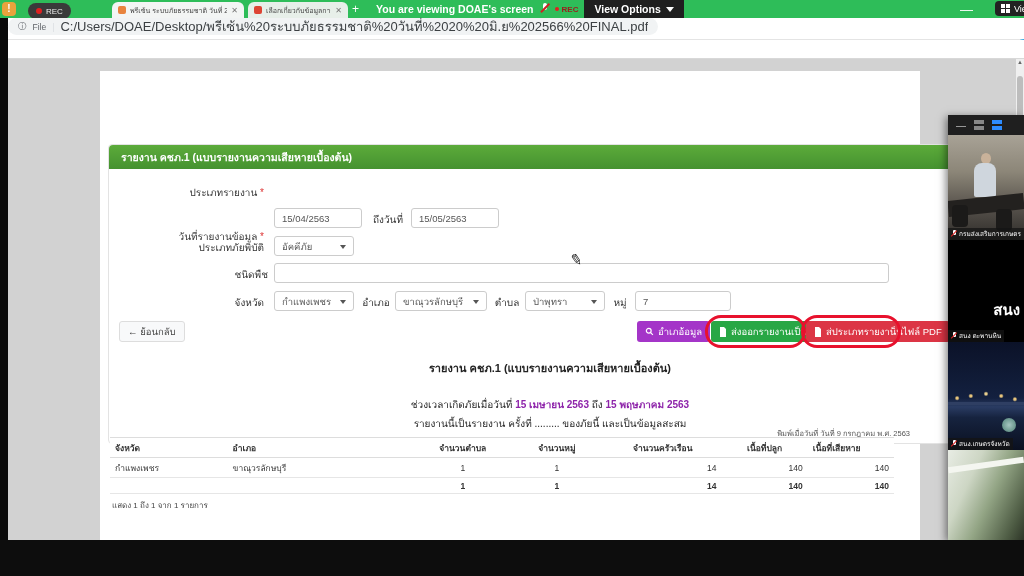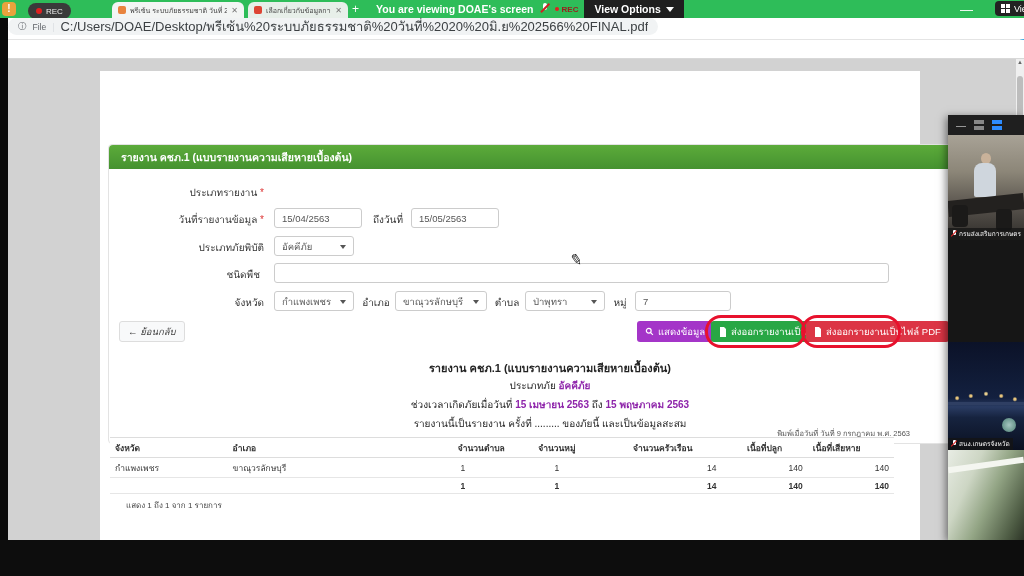--- a/index.html
+++ b/index.html
@@ -75,21 +75,21 @@
     line-height:24px; padding-left:12px; }
   .flabel { position:absolute; font-size:10px; color:#333; text-align:right; }
   .req { color:#d33; }
   .sel,.inp { position:absolute; background:#fff; border:1px solid #ccc; border-radius:3px;
     font-size:9.5px; color:#555; display:flex; align-items:center; padding:0 7px; height:20px; }
   .sel:after { content:""; position:absolute; right:7px; top:8px; width:0; height:0;
     border-left:3.5px solid transparent; border-right:3.5px solid transparent; border-top:4px solid #555; }
 
   .btn { position:absolute; height:21px; border-radius:3px; color:#fff; font-size:9.5px;
     display:flex; align-items:center; gap:4px; padding:0 8px; }
-  #backbtn { background:#f8f9fa; border:1px solid #ddd; color:#444;font-style:italic; }
+  #backbtn { background:#f8f9fa; border:1px solid #ddd; color:#444; }
   #showbtn { background:#a435c8; }
   #xlsbtn { background:#28a745; }
   #pdfbtn { background:#dc3545; }
   .annot { position:absolute; border:3px solid #e8112d; border-radius:16px; }
 
   .prev { position:absolute; width:100%; text-align:center; color:#222; }
   .purple { color:#8e24aa; font-weight:bold; }
 
   #rpt-table { position:absolute; left:4px; top:212px; width:784px; border-collapse:collapse;
     font-size:8.5px; color:#333; }
@@ -303,37 +303,37 @@
     <div id="pdfpage">
 
 
       <div id="card">
         <div id="cardhead">รายงาน คชภ.1 (แบบรายงานความเสียหายเบื้องต้น)</div>
 
         <div class="flabel" style="left:40px; top:40px; width:115px;">
           <span>ประเภทรายงาน</span> <span class="req">*</span>
         </div>
 
-        <div class="flabel" style="left:30px; top:67px; width:125px;">
+        <div class="flabel" style="left:30px; top:84px; width:125px;">
           <span>วันที่รายงานข้อมูล</span> <span class="req">*</span>
         </div>
         <div class="inp" style="left:165px; top:63px; width:88px;">
           <span>15/04/2563</span>
         </div>
         <div class="flabel" style="left:258px; top:67px; width:42px; text-align:center;">ถึงวันที่</div>
         <div class="inp" style="left:302px; top:63px; width:88px;">
           <span>15/05/2563</span>
         </div>
 
         <div class="flabel" style="left:40px; top:95px; width:115px;">ประเภทภัยพิบัติ</div>
         <div class="sel" style="left:165px; top:91px; width:80px;">
           <span>อัคคีภัย</span>
         </div>
 
-        <div class="flabel" style="left:36px; top:122px; width:115px;">ชนิดพืช</div>
+        <div class="flabel" style="left:44px; top:122px; width:115px;">ชนิดพืช</div>
         <div class="inp" style="left:165px; top:118px; width:615px;">
           <span></span>
         </div>
 
         <div class="flabel" style="left:40px; top:150px; width:115px;">จังหวัด</div>
         <div class="sel" style="left:165px; top:146px; width:80px;">
           <span>กำแพงเพชร</span>
         </div>
         <div class="flabel" style="left:250px; top:150px; width:34px; text-align:center;">อำเภอ</div>
         <div class="sel" style="left:286px; top:146px; width:92px;">
@@ -347,59 +347,55 @@
         <div class="inp" style="left:526px; top:146px; width:96px;">
           <span>7</span>
         </div>
 
         <div class="btn" id="backbtn" style="left:10px; top:176px;">← ย้อนกลับ</div>
         <div class="btn" id="showbtn" style="left:528px; top:176px;">
           <svg width="9" height="9" viewBox="0 0 12 12">
               <circle cx="5" cy="5" r="3.2" fill="none" stroke="#fff" stroke-width="1.6"></circle>
               <line x1="7.5" y1="7.5" x2="10.5" y2="10.5" stroke="#fff" stroke-width="1.6"></line>
             </svg>
-          <span>แสดงข้อมูล</span>
+          <span>อำเภอ้อมูล</span>
         </div>
         <div class="btn" id="xlsbtn" style="left:602px; top:176px;">
           <svg width="8" height="10" viewBox="0 0 8 10">
               <path d="M1 0 H5 L7 2 V10 H1 Z" fill="#fff"></path>
             </svg>
           <span>ส่งออกรายงานเป็นไฟล์ XLS</span>
         </div>
         <div class="btn" id="pdfbtn" style="left:697px; top:176px;">
           <svg width="8" height="10" viewBox="0 0 8 10">
               <path d="M1 0 H5 L7 2 V10 H1 Z" fill="#fff"></path>
             </svg>
-          <span>ส่งออกรายงานเป็นไฟล์ PDF</span>
+          <span>ส่ประเภทรายงาน็นไฟล์ PDF</span>
         </div>
         <div class="annot" style="left:596px; top:170px; width:101px; height:33px;"></div>
         <div class="annot" style="left:692px; top:170px; width:100px; height:33px;"></div>
 
         <div class="prev" style="top:214px; font-size:11px; font-weight:bold;">รายงาน คชภ.1 (แบบรายงานความเสียหายเบื้องต้น)</div>
-        <div class="prev" style="top:233px; font-size:10px;">
-          <span>ประเภทภัย</span>
-          <span class="purple">อัคคีภัย</span>
-        </div>
         <div class="prev" style="top:252px; font-size:10px;">
           <span>ช่วงเวลาเกิดภัยเมื่อวันที่</span>
           <span class="purple">15 เมษายน 2563</span>
           <span>ถึง</span>
           <span class="purple">15 พฤษภาคม 2563</span>
         </div>
         <div class="prev" style="top:271px; font-size:10px;">รายงานนี้เป็นรายงาน ครั้งที่ ......... ของภัยนี้ และเป็นข้อมูลสะสม</div>
       </div>
 
       <div class="printed" style="right:10px; top:356px; position:absolute;">พิมพ์เมื่อวันที่ วันที่ 9 กรกฎาคม พ.ศ. 2563</div>
 
       <table id="rpt-table" style="left:10px; top:366px;">
         <tbody>
             <tr>
           <th style="width:15%;">จังหวัด</th>
           <th style="width:24%;">อำเภอ</th>
-          <th style="width:12%; text-align:right;">จำนวนตำบล</th>
+          <th style="width:12%; text-align:center;">จำนวนตำบล</th>
           <th style="width:12%; text-align:center;">จำนวนหมู่</th>
           <th style="width:15%; text-align:center;">จำนวนครัวเรือน</th>
           <th style="width:11%; text-align:center;">เนื้อที่ปลูก</th>
           <th style="width:11%; ">เนื้อที่เสียหาย</th>
         </tr>
         <tr>
           <td>กำแพงเพชร</td>
           <td>ขาณุวรลักษบุรี</td>
           <td class="cnum">1</td>
           <td class="cnum">1</td>
@@ -412,21 +408,21 @@
           <td></td>
           <td class="cnum">1</td>
           <td class="cnum">1</td>
           <td class="num">14</td>
           <td class="num">140</td>
           <td class="num">140</td>
         </tr>
       </tbody>
         </table>
 
-      <div class="listsum" style="left:12px; top:428px; position:absolute;margin-left:14px;">แสดง 1 ถึง 1 จาก 1 รายการ</div>
+      <div class="listsum" style="left:12px; top:428px; position:absolute;">แสดง 1 ถึง 1 จาก 1 รายการ</div>
 
 
       <div id="pencil">✎</div>
     </div>
   </div>
 
   <div id="scrollbar" class="abs"></div>
   <div id="scrollup" class="abs">▲</div>
   <div id="scrollthumb" class="abs"></div>
 
@@ -445,20 +441,30 @@
       <div class="chair" style="left:48px; top:74px;"></div>
       <div class="vlabel">
         <span class="micoff">
             <span class="b"></span>
             <span class="s"></span>
           </span>
         <span>กรมส่งเสริมการเกษตร</span>
       </div>
     </div>
 
+    <div class="tile" id="tile2">
+      <div class="big">สนง</div>
+      <div class="vlabel">
+        <span class="micoff">
+            <span class="b"></span>
+            <span class="s"></span>
+          </span>
+        <span>สนง ตะพานหิน</span>
+      </div>
+    </div>
 
     <div class="tile" id="tile3">
       <div class="bridge"></div>
       <div class="moon"></div>
       <div class="vlabel">
         <span class="micoff">
             <span class="b"></span>
             <span class="s"></span>
           </span>
         <span>สนง.เกษตรจังหวัด</span>

